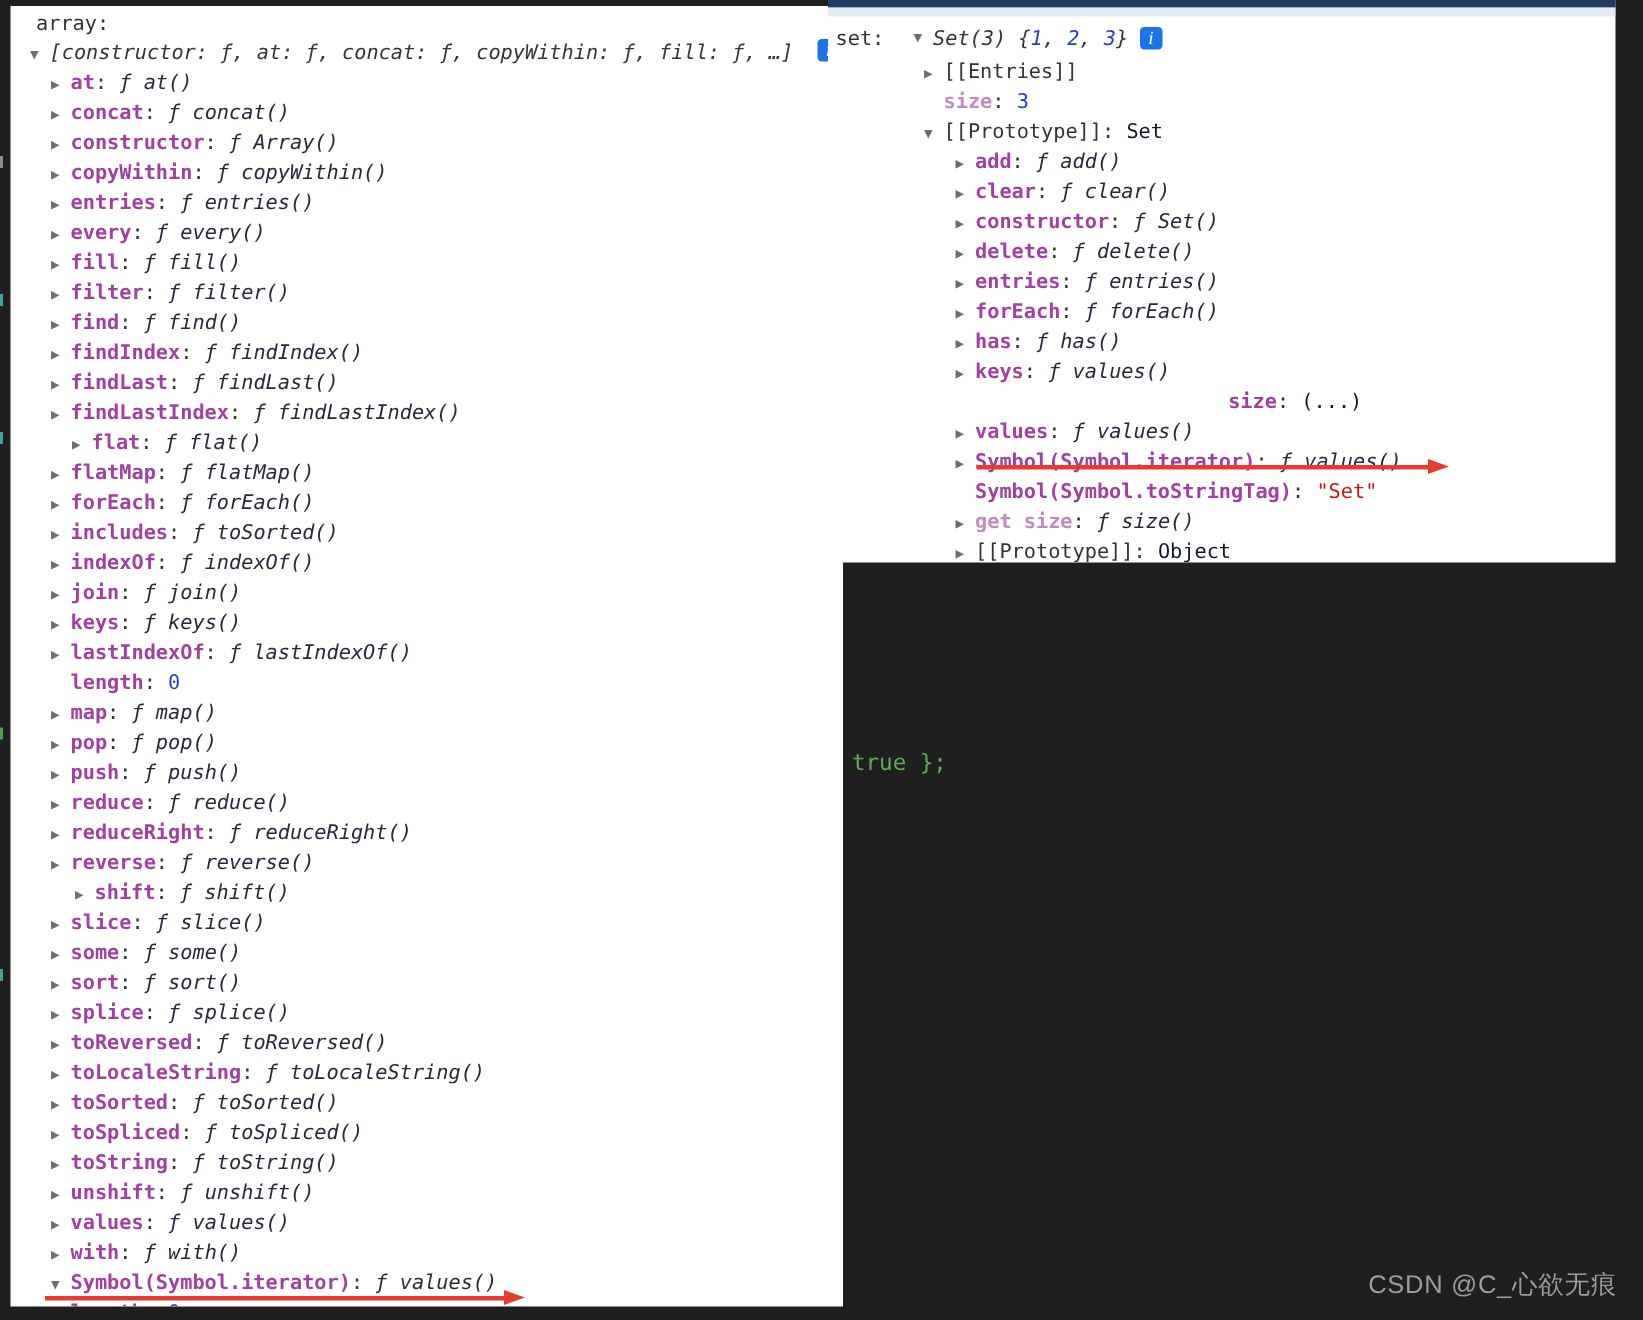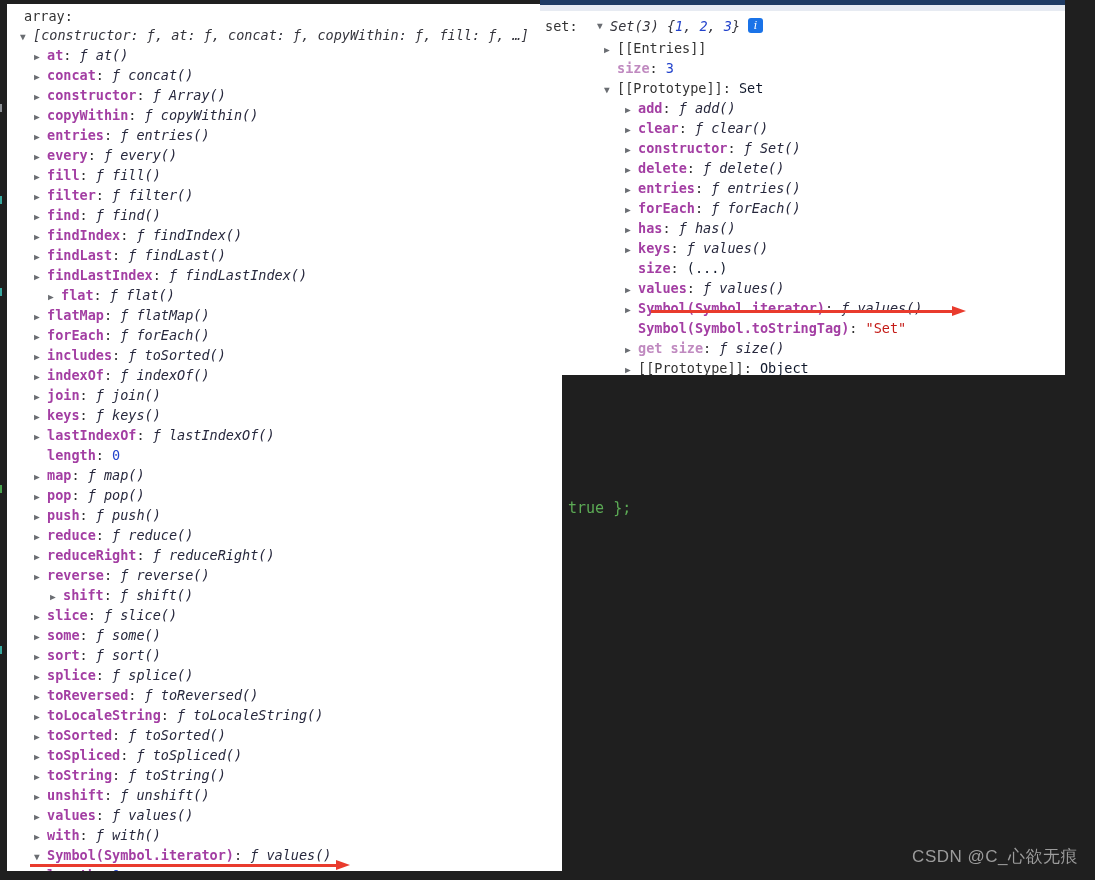--- a/index.html
+++ b/index.html
@@ -1,20 +1,20 @@
 <!DOCTYPE html>
 <html><head>
 <meta charset="utf-8">
 <style>
   html,body{margin:0;padding:0;}
   body{width:1095px;height:880px;background:#1f1f1f;position:relative;overflow:hidden;
        font-family:"DejaVu Sans Mono",monospace;}
   .panel{position:absolute;background:#ffffff;overflow:hidden;}
   #left-panel{left:7px;top:4px;width:555px;height:867px;}
-  #right-panel{left:540px;top:0;width:525px;height:370px;border-top:5px solid #1f3b63;box-sizing:content-box;}
+  #right-panel{left:552px;top:0;width:525px;height:370px;border-top:5px solid #1f3b63;box-sizing:content-box;}
   #right-header-strip{height:6px;background:#e7ebf2;}
   .mono{font-family:"DejaVu Sans Mono",monospace;}
   .obj-label{position:absolute;font-size:13.5px;color:#333;line-height:16px;}
   #left-label{left:7px;top:4px;margin-left:10px;}
   .root-row{position:absolute;height:20px;line-height:20px;white-space:nowrap;font-size:13.5px;}
   #left-root{left:13px;top:21px;}
   .preview{font-style:italic;color:#34343c;}
   .row{height:20px;line-height:20px;white-space:nowrap;font-size:13.5px;}
   .arrow{display:inline-block;width:13px;color:#6a6d72;font-size:9.5px;cursor:pointer;}
   .nm-p{color:#a33ea3;font-weight:bold;}
@@ -112,21 +112,21 @@
       <div class="row" style="padding-left: 64px;"><span class="arrow"></span><span class="nm-d">size</span><span class="colon">: </span><span class="v-num">3</span></div>
       <div class="row" style="padding-left: 64px;"><span class="arrow">▼</span><span class="nm-b">[[Prototype]]</span><span class="colon">: </span><span class="v-plain">Set</span></div>
       <div class="row" style="padding-left: 85px;"><span class="arrow">▶</span><span class="nm-p">add</span><span class="colon">: </span><span class="v-fn">ƒ add()</span></div>
       <div class="row" style="padding-left: 85px;"><span class="arrow">▶</span><span class="nm-p">clear</span><span class="colon">: </span><span class="v-fn">ƒ clear()</span></div>
       <div class="row" style="padding-left: 85px;"><span class="arrow">▶</span><span class="nm-p">constructor</span><span class="colon">: </span><span class="v-fn">ƒ Set()</span></div>
       <div class="row" style="padding-left: 85px;"><span class="arrow">▶</span><span class="nm-p">delete</span><span class="colon">: </span><span class="v-fn">ƒ delete()</span></div>
       <div class="row" style="padding-left: 85px;"><span class="arrow">▶</span><span class="nm-p">entries</span><span class="colon">: </span><span class="v-fn">ƒ entries()</span></div>
       <div class="row" style="padding-left: 85px;"><span class="arrow">▶</span><span class="nm-p">forEach</span><span class="colon">: </span><span class="v-fn">ƒ forEach()</span></div>
       <div class="row" style="padding-left: 85px;"><span class="arrow">▶</span><span class="nm-p">has</span><span class="colon">: </span><span class="v-fn">ƒ has()</span></div>
       <div class="row" style="padding-left: 85px;"><span class="arrow">▶</span><span class="nm-p">keys</span><span class="colon">: </span><span class="v-fn">ƒ values()</span></div>
-      <div class="row" style="padding-left: 85px;"><span class="arrow"></span><span class="nm-p">size</span><span class="colon">: </span><span class="v-plain">(...)</span></div>
+      <div class="row" style="padding-left: 85px; text-align: center;"><span class="arrow"></span><span class="nm-p">size</span><span class="colon">: </span><span class="v-plain">(...)</span></div>
       <div class="row" style="padding-left: 85px;"><span class="arrow">▶</span><span class="nm-p">values</span><span class="colon">: </span><span class="v-fn">ƒ values()</span></div>
       <div class="row" style="padding-left: 85px;"><span class="arrow">▶</span><span class="nm-p">Symbol(Symbol.iterator)</span><span class="colon">: </span><span class="v-fn">ƒ values()</span></div>
       <div class="row" style="padding-left: 85px;"><span class="arrow"></span><span class="nm-p">Symbol(Symbol.toStringTag)</span><span class="colon">: </span><span class="v-str">"Set"</span></div>
       <div class="row" style="padding-left: 85px;"><span class="arrow">▶</span><span class="nm-d">get size</span><span class="colon">: </span><span class="v-fn">ƒ size()</span></div>
       <div class="row" style="padding-left: 85px;"><span class="arrow">▶</span><span class="nm-b">[[Prototype]]</span><span class="colon">: </span><span class="v-plain">Object</span></div>
     </div>
 </div>
 
 <div class="red-line" style="left:30px;top:864px;width:308px;"></div>
 <div class="red-head" style="left:336px;top:860px;"></div>

